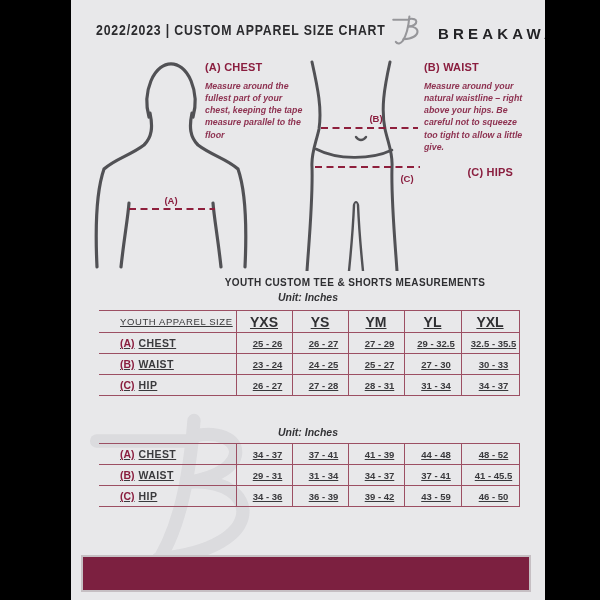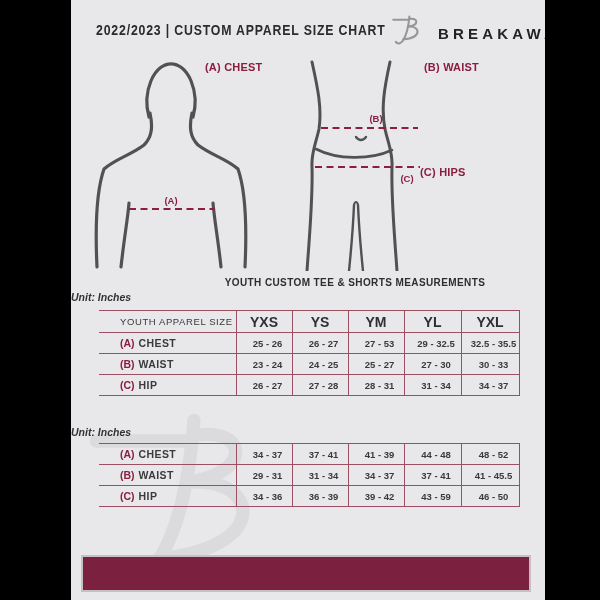--- a/index.html
+++ b/index.html
@@ -22,32 +22,32 @@
 
   .fig{position:absolute;z-index:1;}
   .fig1{left:20px;top:57px;}
   .fig2{left:224px;top:57px;}
 
   .guide{position:absolute;z-index:2;}
   .guide h3{font-size:11px;font-weight:800;color:var(--maroon-heading);letter-spacing:.2px;margin-bottom:7px;}
   .guide p{font-size:8.8px;font-style:italic;font-weight:600;color:var(--maroon-body);line-height:1.38;}
   .guide-chest{left:134px;top:61px;width:104px;}
   .guide-waist{left:353px;top:61px;width:104px;}
-  .guide-hips{left:349px;top:166px;width:112px;}
+  .guide-hips{left:330px;top:166px;width:112px;text-align:right;}
 
   .sec-title{position:absolute;left:0;width:568px;text-align:center;z-index:2;
     font-size:10px;font-weight:800;color:#2e2e31;letter-spacing:.4px;}
-  .sec-unit{position:absolute;left:0;width:474px;text-align:left;z-index:2;
+  .sec-unit{position:absolute;left:0;width:474px;text-align:center;z-index:2;
     font-size:10.5px;font-style:italic;font-weight:700;color:#333336;}
   .yt-title{top:277px;} .yt-unit{top:291px;}
   .ad-title{top:412px;} .ad-unit{top:426px;}
 
   table.size-table{position:absolute;left:28px;width:420px;border-collapse:collapse;table-layout:fixed;z-index:2;}
   .yt-table{top:310px;} .ad-table{top:443px;}
-  .size-table th,.size-table td{border-top:1.5px solid var(--table-line);vertical-align:middle;}
+  .size-table th,.size-table td{border-top:1.5px solid var(--table-line);vertical-align:middle;text-decoration:underline;}
   .size-table tr:last-child td{border-bottom:1.5px solid var(--table-line);}
   .size-table th:not(:first-child),.size-table td:not(:first-child){border-left:1.5px solid var(--table-line);text-align:center;}
   .size-table th:last-child,.size-table td:last-child{border-right:1.5px solid var(--table-line);}
   .size-table th{height:22px;font-size:14px;font-weight:800;color:#303033;}
   .size-table th.lbl{font-size:9.5px;font-weight:500;letter-spacing:.6px;text-align:left;padding-left:21px;color:#38383a;}
   .size-table td{height:21px;font-size:9.5px;font-weight:700;color:#3a3a3d;padding-left:7px;}
   .size-table td.lbl{text-align:left;padding-left:21px;font-size:10.5px;}
   .rk{color:var(--maroon-heading);font-weight:800;margin-right:4px;}
   .rl{color:#3a3a3d;font-weight:600;letter-spacing:.4px;}
 
@@ -99,23 +99,25 @@
         <path d="M 59,148 C 60,144 62,144 63,148" stroke-width="2"></path>
       </g>
       <path d="M 26,71 H 123" stroke="#8e1f3c" stroke-width="2.2" stroke-dasharray="7 4.5"></path>
       <path d="M 20,110 H 125" stroke="#8e1f3c" stroke-width="2.2" stroke-dasharray="7 4.5"></path>
       <text x="81" y="65" text-anchor="middle" font-size="9.5" font-weight="bold" fill="#8a1e3f" font-family="Liberation Sans, sans-serif">(B)</text>
       <text x="112" y="125" text-anchor="middle" font-size="9.5" font-weight="bold" fill="#8a1e3f" font-family="Liberation Sans, sans-serif">(C)</text>
     </svg>
 
     <div class="guide guide-chest">
       <h3>(A) CHEST</h3>
+      <p>Measure around the fullest part of your chest, keeping the tape measure parallel to the floor</p>
     </div>
     <div class="guide guide-waist">
       <h3>(B) WAIST</h3>
+      <p>Measure around your natural waistline – right above your hips. Be careful not to squeeze too tight to allow a little give.</p>
     </div>
     <div class="guide guide-hips">
       <h3>(C) HIPS</h3>
     </div>
 
     <div class="sec-title yt-title">YOUTH CUSTOM TEE &amp; SHORTS MEASUREMENTS</div>
     <div class="sec-unit yt-unit">Unit: Inches</div>
     <table class="size-table yt-table">
       <colgroup>
           <col style="width:137px">
@@ -131,21 +133,21 @@
         <th>YXS</th>
         <th>YS</th>
         <th>YM</th>
         <th>YL</th>
         <th>YXL</th>
       </tr>
       <tr>
         <td class="lbl"><span class="rk">(A)</span><span class="rl">CHEST</span></td>
         <td>25 - 26</td>
         <td>26 - 27</td>
-        <td>27 - 53</td>
+        <td>27 - 29</td>
         <td>29 - 32.5</td>
         <td>32.5 - 35.5</td>
       </tr>
       <tr>
         <td class="lbl"><span class="rk">(B)</span><span class="rl">WAIST</span></td>
         <td>23 - 24</td>
         <td>24 - 25</td>
         <td>25 - 27</td>
         <td>27 - 30</td>
         <td>30 - 33</td>

